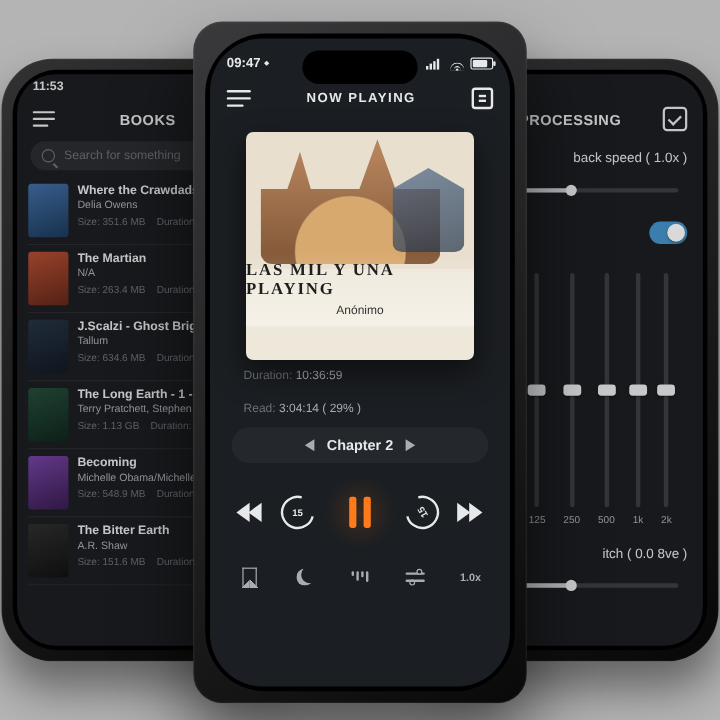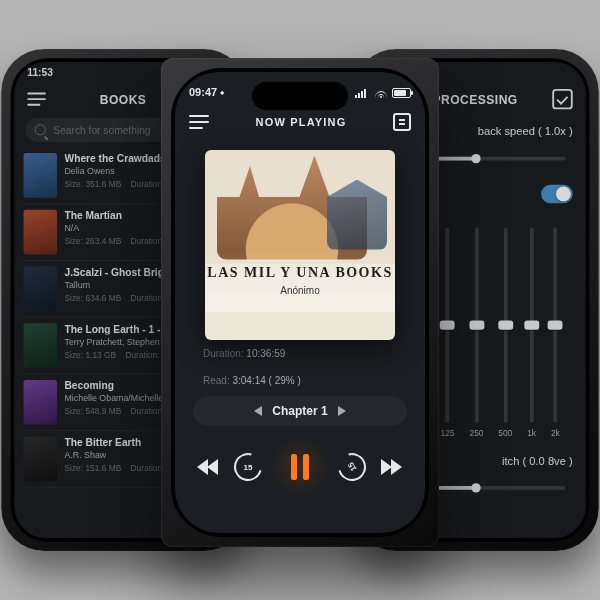--- a/index.html
+++ b/index.html
@@ -53,24 +53,24 @@
     width: 100%; height: 100%;
     border-radius: calc(var(--phone-radius) - 12px);
     background: var(--screen-dark);
     overflow: hidden;
     position: relative;
     color: var(--text-light);
   }
   .phone.left  { transform: translateX(-176px) scale(.93); z-index: 1; filter: brightness(.85) saturate(.85); }
   .phone.right { transform: translateX( 176px) scale(.93); z-index: 1; filter: brightness(.85) saturate(.85); }
   .phone.center{
-    width: 278px; height: 489px;
+    width: 278px; height: 568px;
     transform: translateY(2px);
     z-index: 3;
-    border-radius: 12px;
+    border-radius: 24px;
     box-shadow: 0 34px 60px rgba(0,0,0,.55), inset 0 0 2px rgba(255,255,255,.2);
   }
   .phone.center .bezel  { border-radius: 50px; }
   .phone.center .screen { border-radius: 44px; }
 
   
   .island {
     position: absolute; top: 10px; left: 50%;
     transform: translateX(-50%);
     width: 96px; height: 28px;
@@ -497,37 +497,37 @@
               <i></i>
               <i></i>
             </span>
         <span class="np-title">NOW PLAYING</span>
         <span class="booklet"></span>
       </div>
 
 
       <div class="art">
         <div class="band">
-          <div class="l1">LAS MIL Y UNA BOOKS</div>
+          <div class="l1">LAS MIL Y UNA PLAYING</div>
           <div class="l2">Anónimo</div>
         </div>
       </div>
 
       <div class="durations">
         <span><span class="lbl">Duration:</span>
               <span>10:36:59</span></span>
       </div>
       <div class="durations" style="margin-top:16px">
         <span><span class="lbl">Read:</span>
               <span>3:04:14 ( 29% )</span></span>
       </div>
 
       <div class="chapter">
         <span class="tri l"></span>
-        <span>Chapter 1</span>
+        <span>Chapter 2</span>
         <span class="tri r"></span>
       </div>
 
 
       <div class="controls">
         <span class="ctl skip prev">
               <i></i>
               <i></i>
             </span>
         <span class="ctl rewind l">
@@ -539,18 +539,41 @@
             </span>
         <span class="ctl rewind r">
               <span>15</span>
             </span>
         <span class="ctl skip next">
               <i></i>
               <i></i>
             </span>
       </div>
 
+      <div class="sec-controls">
+        <span class="tinyicon">
+              <span class="bm"></span>
+            </span>
+        <span class="tinyicon">
+              <span class="moon"></span>
+            </span>
+        <span class="tinyicon carwav">
+          <span class="w">
+                <i></i>
+                <i></i>
+                <i></i>
+                <i></i>
+              </span>
+        </span>
+        <span class="tinyicon">
+          <span class="sliders">
+                <i></i>
+                <i></i>
+              </span>
+        </span>
+        <span class="tinyicon speed">1.0x</span>
+      </div>
 
     </div>
       </div>
   </div>
 
 </div>
 
 </body></html>

